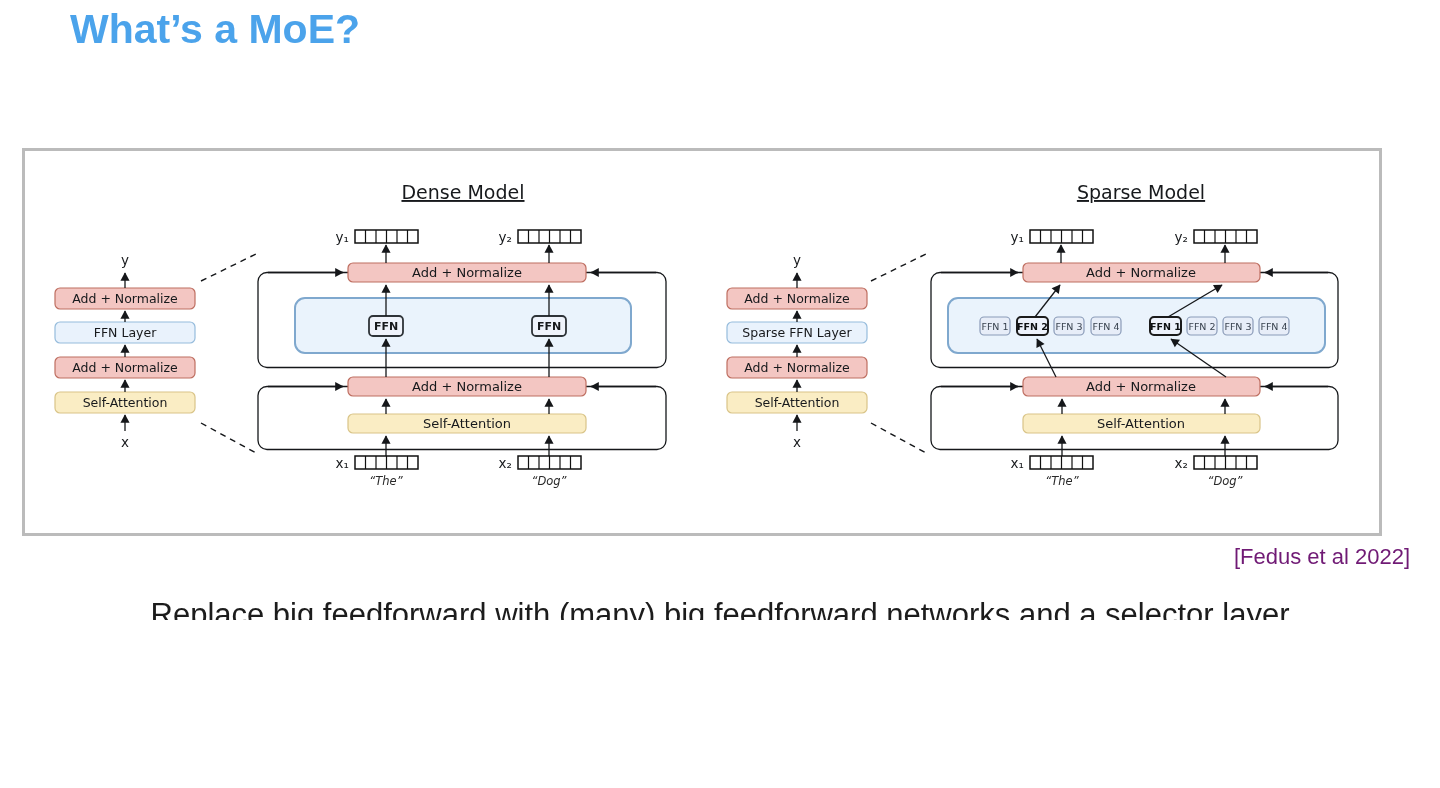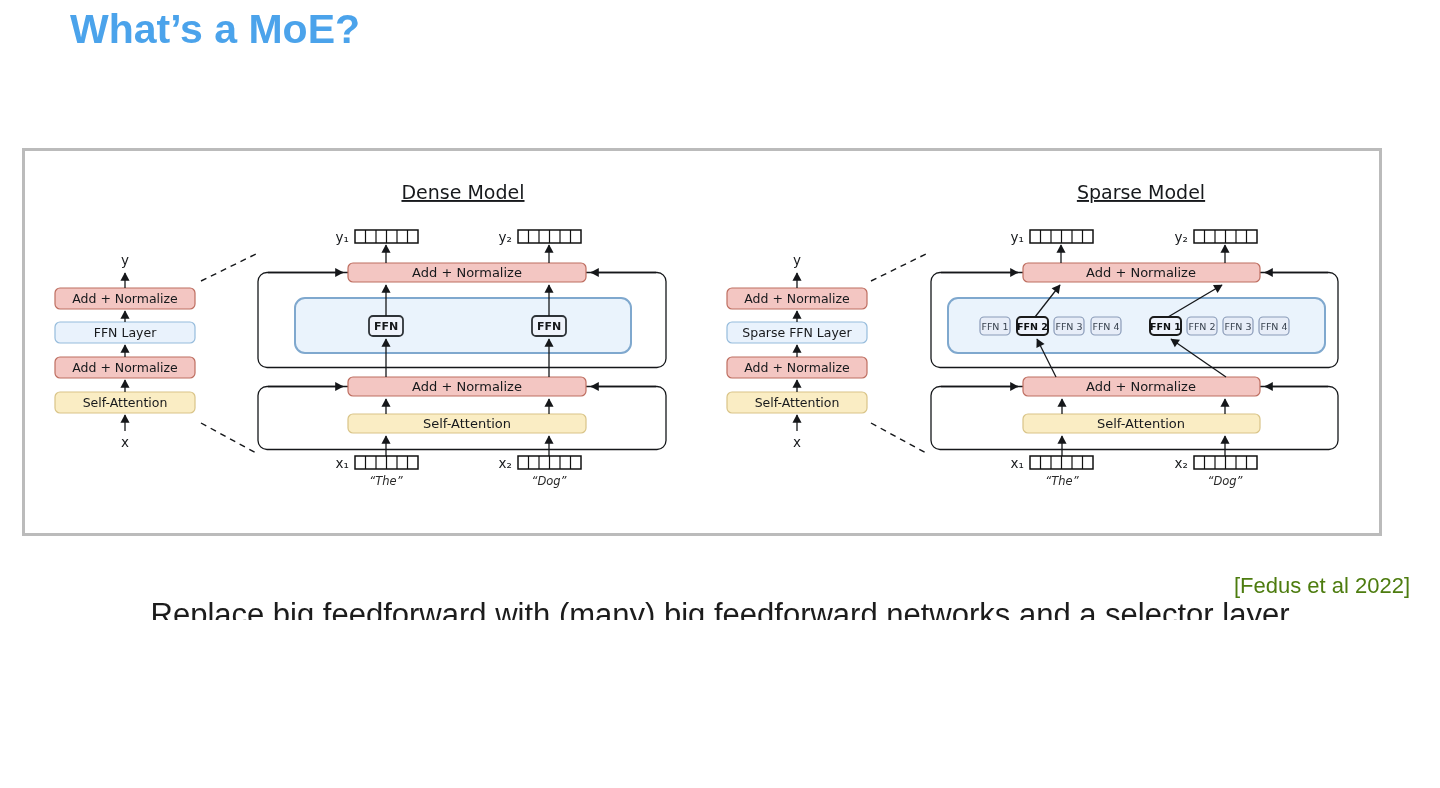--- a/index.html
+++ b/index.html
@@ -12,21 +12,21 @@
     font-size:41px; font-weight:bold; color:#4BA3EB; letter-spacing:0px;
   }
   .figure-frame {
     position:absolute; left:22px; top:148px; width:1354px; height:382px;
     border:3px solid #BBBBBB; box-sizing:content-box; background:#ffffff;
   }
   .figure-frame svg { display:block; width:1354px; height:382px; }
 
   .citation {
     position:absolute; right:30px; top:544px;
-    font-size:22px; color:#4d7c0f;margin-top:29px;
+    font-size:22px; color:#701a75;
   }
   .body-line1 {
     position:absolute; left:0; right:0; top:597px; text-align:center;
     font-size:31px; color:#1c1c1c;
   }
   .body-line2 {
     position:absolute; left:0; right:0; top:700px; text-align:center;
     padding-right:260px; font-size:31px; color:#1c1c1c;
   }
   .watermark {

